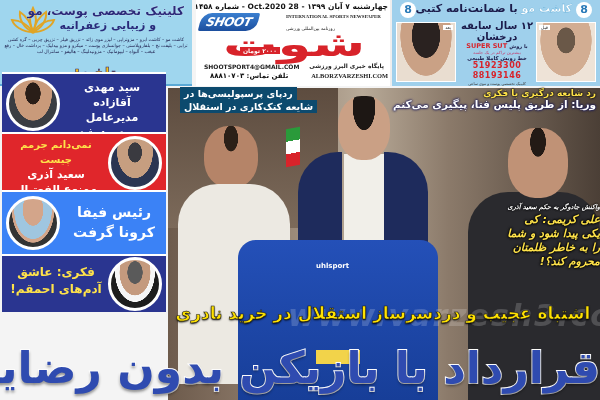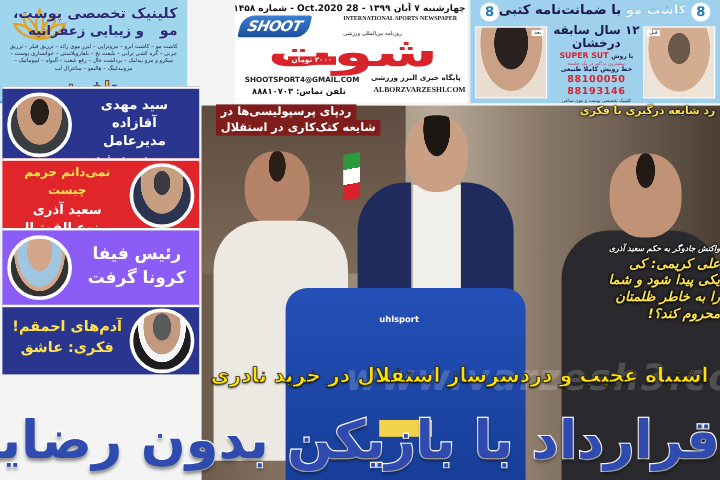--- a/index.html
+++ b/index.html
@@ -2,21 +2,21 @@
 <html><head>
 <meta charset="utf-8">
 <style>
   * { box-sizing: border-box; margin: 0; padding: 0; }
   html, body { width: 600px; height: 400px; overflow: hidden; background: #fff; }
   body { font-family: "DejaVu Sans", sans-serif; position: relative; direction: ltr; }
 
   .page { position: absolute; inset: 0; width: 600px; height: 400px; background: #f4f4f4; overflow: hidden; }
 
   
-  .ad-left { position: absolute; left: 0; top: 0; width: 156px; height: 86px; background: #9fd6ee; border-bottom: 2px solid #5aa9d6; overflow: hidden; padding-left: 25px; }
+  .ad-left { position: absolute; left: 0; top: 0; width: 192px; height: 86px; background: #9fd6ee; border-bottom: 2px solid #5aa9d6; overflow: hidden; padding-left: 25px; }
   .ad-left .lotus { position: absolute; left: 10px; top: 6px; width: 46px; height: 28px; }
   .ad-left .title1 { position: absolute; right: 8px; top: 4px; font-size: 12px; font-weight: bold; color: #2a2a7a; direction: rtl; text-shadow: 0 0 1px #fff; }
   .ad-left .title2 { position: absolute; right: 36px; top: 19px; font-size: 11px; font-weight: bold; color: #2a2a7a; direction: rtl; }
   .ad-left .services { position: absolute; left: 4px; right: 4px; top: 37px; font-size: 4.6px; line-height: 6px; color: #1b1b4a; direction: rtl; text-align: center; }
   .ad-left .phone { position: absolute; left: 6px; right: 8px; top: 64px; height: 20px; display: flex; justify-content: center; gap: 6px; direction: rtl; font-weight: bold; font-size: 15px; color: #f6c31a; -webkit-text-stroke: 0.6px #2a1f6a; letter-spacing: 1px; }
 
   
   .masthead { position: absolute; left: 196px; top: 0; width: 194px; height: 86px; background: #ffffff; overflow: hidden; }
   .masthead .dateline { position: absolute; left: 2px; right: 2px; top: 2px; font-size: 7.5px; font-weight: bold; color: #111; direction: rtl; text-align: right; white-space: nowrap; }
   .masthead .shoot-badge { position: absolute; left: 4px; top: 13px; width: 58px; height: 18px; background: linear-gradient(180deg,#3a7fd0,#1c4e9e); border-radius: 10px 2px 10px 2px; transform: skewX(-14deg); color: #fff; font-style: italic; font-weight: 900; font-size: 12px; text-align: center; line-height: 18px; letter-spacing: -0.5px; }
@@ -54,21 +54,21 @@
   .box { position: absolute; left: 2px; width: 164px; overflow: visible; border-top: 2px solid #fff; }
   .box .txt { position: absolute; right: 6px; text-align: center; direction: rtl; font-weight: bold; color: #fff; line-height: 15px; }
   .box .face { position: absolute; width: 54px; height: 54px; border-radius: 50%; border: 3px solid #fff; overflow: hidden; }
   .box1 { top: 0; height: 60px; background: #2a3590; }
   .box1 .face { left: 4px; top: 3px; background: radial-gradient(ellipse at 50% 28%, #2a1e18 0 22%, #c99a7a 23% 55%, #3a3d42 56%); }
   .box1 .txt { top: 6px; width: 96px; font-size: 11px; }
   .box2 { top: 60px; height: 58px; background: #e0262b; }
   .box2 .face { right: 4px; top: 2px; background: radial-gradient(ellipse at 50% 28%, #3a3a40 0 20%, #c69e80 21% 52%, #2b3552 53%); }
   .box2 .txt { left: 4px; right: auto; width: 100px; top: 3px; font-size: 11px; }
   .box2 .txt .kicker { color: #ffe34a; font-size: 10px; }
-  .box3 { top: 118px; height: 64px; background: #8b5cf6; padding-left: 19px; }
+  .box3 { top: 118px; height: 64px; background: #3b82f6; padding-left: 19px; }
   .box3 .face { left: 4px; top: 4px; background: radial-gradient(ellipse at 50% 22%, #d3a58a 0 30%, #9fc6e0 31% 55%, #d3a58a 56% 62%, #333 63%); }
   .box3 .txt { top: 10px; width: 92px; font-size: 14px; line-height: 20px; }
   .box4 { top: 182px; height: 58px; background: #2a3590; }
   .box4 .face { right: 4px; top: 1px; background: radial-gradient(ellipse at 50% 26%, #5a5a5a 0 22%, #c49a7e 23% 45%, #f5f5f5 46% 58%, #1d1d1d 59%); }
   .box4 .txt { left: 4px; right: auto; width: 100px; top: 8px; font-size: 12px; color: #ffe34a; line-height: 17px; }
 
   
   .photo-main { position: absolute; left: 168px; top: 88px; width: 432px; height: 312px; background: linear-gradient(90deg, #6d5b4c 0%, #8a7767 20%, #b8aa98 45%, #8b7a6a 65%, #4b3f36 100%); overflow: hidden; }
   .photo-main .wall { position: absolute; left: 0; top: 0; width: 170px; height: 140px; background: linear-gradient(180deg,#5d4c3f,#7c6a5a); }
   .photo-main .flag { position: absolute; left: 118px; top: 40px; width: 14px; height: 38px; background: linear-gradient(180deg,#2a9a3a 0 33%, #fff 33% 66%, #d8232a 66%); transform: skewY(-10deg); }
@@ -79,21 +79,21 @@
   .photo-main .person-c .head { position: absolute; left: 40px; top: 0; width: 52px; height: 64px; border-radius: 45%; background: radial-gradient(ellipse at 50% 18%, #1d1714 0 30%, #caa085 31%); }
   .photo-main .person-c .shirt { position: absolute; left: 46px; top: 58px; width: 40px; height: 120px; background: #f1efe9; }
   .photo-main .person-c .suit { position: absolute; left: 0; top: 56px; width: 130px; height: 220px; border-radius: 40px 40px 0 0; background: linear-gradient(90deg,#1e2b5c 0 34%, transparent 34% 66%, #1e2b5c 66%); }
   .photo-main .jersey { position: absolute; left: 70px; top: 152px; width: 200px; height: 160px; background: linear-gradient(180deg,#2450b8,#173e98); border-radius: 18px 18px 0 0; }
   .photo-main .jersey .brand { position: absolute; left: 78px; top: 22px; color: #fff; font-size: 7px; font-weight: bold; }
   .photo-main .jersey .sponsor { position: absolute; left: 78px; top: 110px; width: 44px; height: 14px; background: #f2d34a; }
   .photo-main .person-r { position: absolute; left: 300px; top: 40px; width: 132px; height: 272px; }
   .photo-main .person-r .head { position: absolute; left: 40px; top: 0; width: 60px; height: 70px; border-radius: 45%; background: radial-gradient(ellipse at 50% 20%, #231a15 0 18%, #c09276 19%); }
   .photo-main .person-r .body { position: absolute; left: 0; top: 64px; width: 132px; height: 210px; border-radius: 40px 40px 0 0; background: #2a2a2e; }
 
-  .cap-box { position: absolute; background: #7f1d1d; color: #fff; font-weight: bold; direction: rtl; text-align: left; padding: 0 4px; }
+  .cap-box { position: absolute; background: #0c4a6e; color: #fff; font-weight: bold; direction: rtl; text-align: left; padding: 0 4px; }
   .cap-a { left: 180px; top: 87px; font-size: 9.5px; line-height: 13px; }
   .cap-b { left: 180px; top: 100px; font-size: 9.5px; line-height: 13px; }
 
   .rt-head { position: absolute; right: 4px; top: 88px; width: 230px; text-align: right; direction: rtl; font-weight: bold; }
   .rt-head .kicker { font-size: 9px; color: #ffe34a; text-shadow: 0 0 2px #000, 0 0 2px #000; }
   .rt-head .main { font-size: 10.5px; color: #fff; background: linear-gradient(90deg, transparent, rgba(20,30,90,0.0)); text-shadow: 0 0 2px #1b1b5a, 0 0 2px #1b1b5a, 0 0 3px #1b1b5a; white-space: nowrap; }
 
   .rt-story { position: absolute; right: 0; top: 203px; width: 160px; text-align: right; direction: rtl; font-weight: bold; font-style: italic; }
   .rt-story .kicker { font-size: 6.5px; color: #fff; text-shadow: 0 0 2px #000, 0 0 2px #000; margin-bottom: 2px; }
   .rt-story .main { font-size: 11px; line-height: 14px; color: #ffe34a; text-shadow: 0 0 2px #000, 0 0 2px #000, 0 0 3px #000; }
@@ -152,21 +152,21 @@
       <span class="tag">قبل</span>
     </div>
     <div class="mid">
       <div class="years">۱۲ سال سابقه درخشان</div>
       <div class="method">
         <small>با روش</small>
         <span>SUPER SUT</span>
       </div>
       <div class="desc">بیشترین تراکم در یک جلسه</div>
       <div class="natural">خط رویش کاملا طبیعی</div>
-      <div class="ph">88100050</div>
+      <div class="ph">51923300</div>
       <div class="ph">88193146</div>
       <div class="foot">کلینیک تخصصی پوست و موی ساعی</div>
     </div>
   </div>
 
   <div class="photo-main">
     <div class="wall"></div>
     <div class="flag"></div>
     <div class="person-l">
       <div class="head"></div>
@@ -208,31 +208,32 @@
     <div class="box box3">
       <div class="face"></div>
       <div class="txt">
         <div>رئیس فیفا</div>
         <div>کرونا گرفت</div>
       </div>
     </div>
     <div class="box box4">
       <div class="face"></div>
       <div class="txt">
+        <div>فکری: عاشق</div>
         <div>آدم‌های احمقم!</div>
-        <div>فکری: عاشق</div>
       </div>
     </div>
   </div>
 
   <div class="cap-box cap-a">ردپای پرسپولیسی‌ها در</div>
   <div class="cap-box cap-b">شایعه کتک‌کاری در استقلال</div>
 
   <div class="rt-head">
     <div class="kicker">رد شایعه درگیری با فکری</div>
+    <div class="main">وریا: از طریق پلیس فتا، پیگیری می‌کنم</div>
   </div>
 
   <div class="rt-story">
     <div class="kicker">واکنش جادوگر به حکم سعید آذری</div>
     <div class="main">
       <div>علی کریمی: کی</div>
       <div>یکی پیدا شود و شما</div>
       <div>را به خاطر ظلمتان</div>
       <div>محروم کند؟!</div>
     </div>

